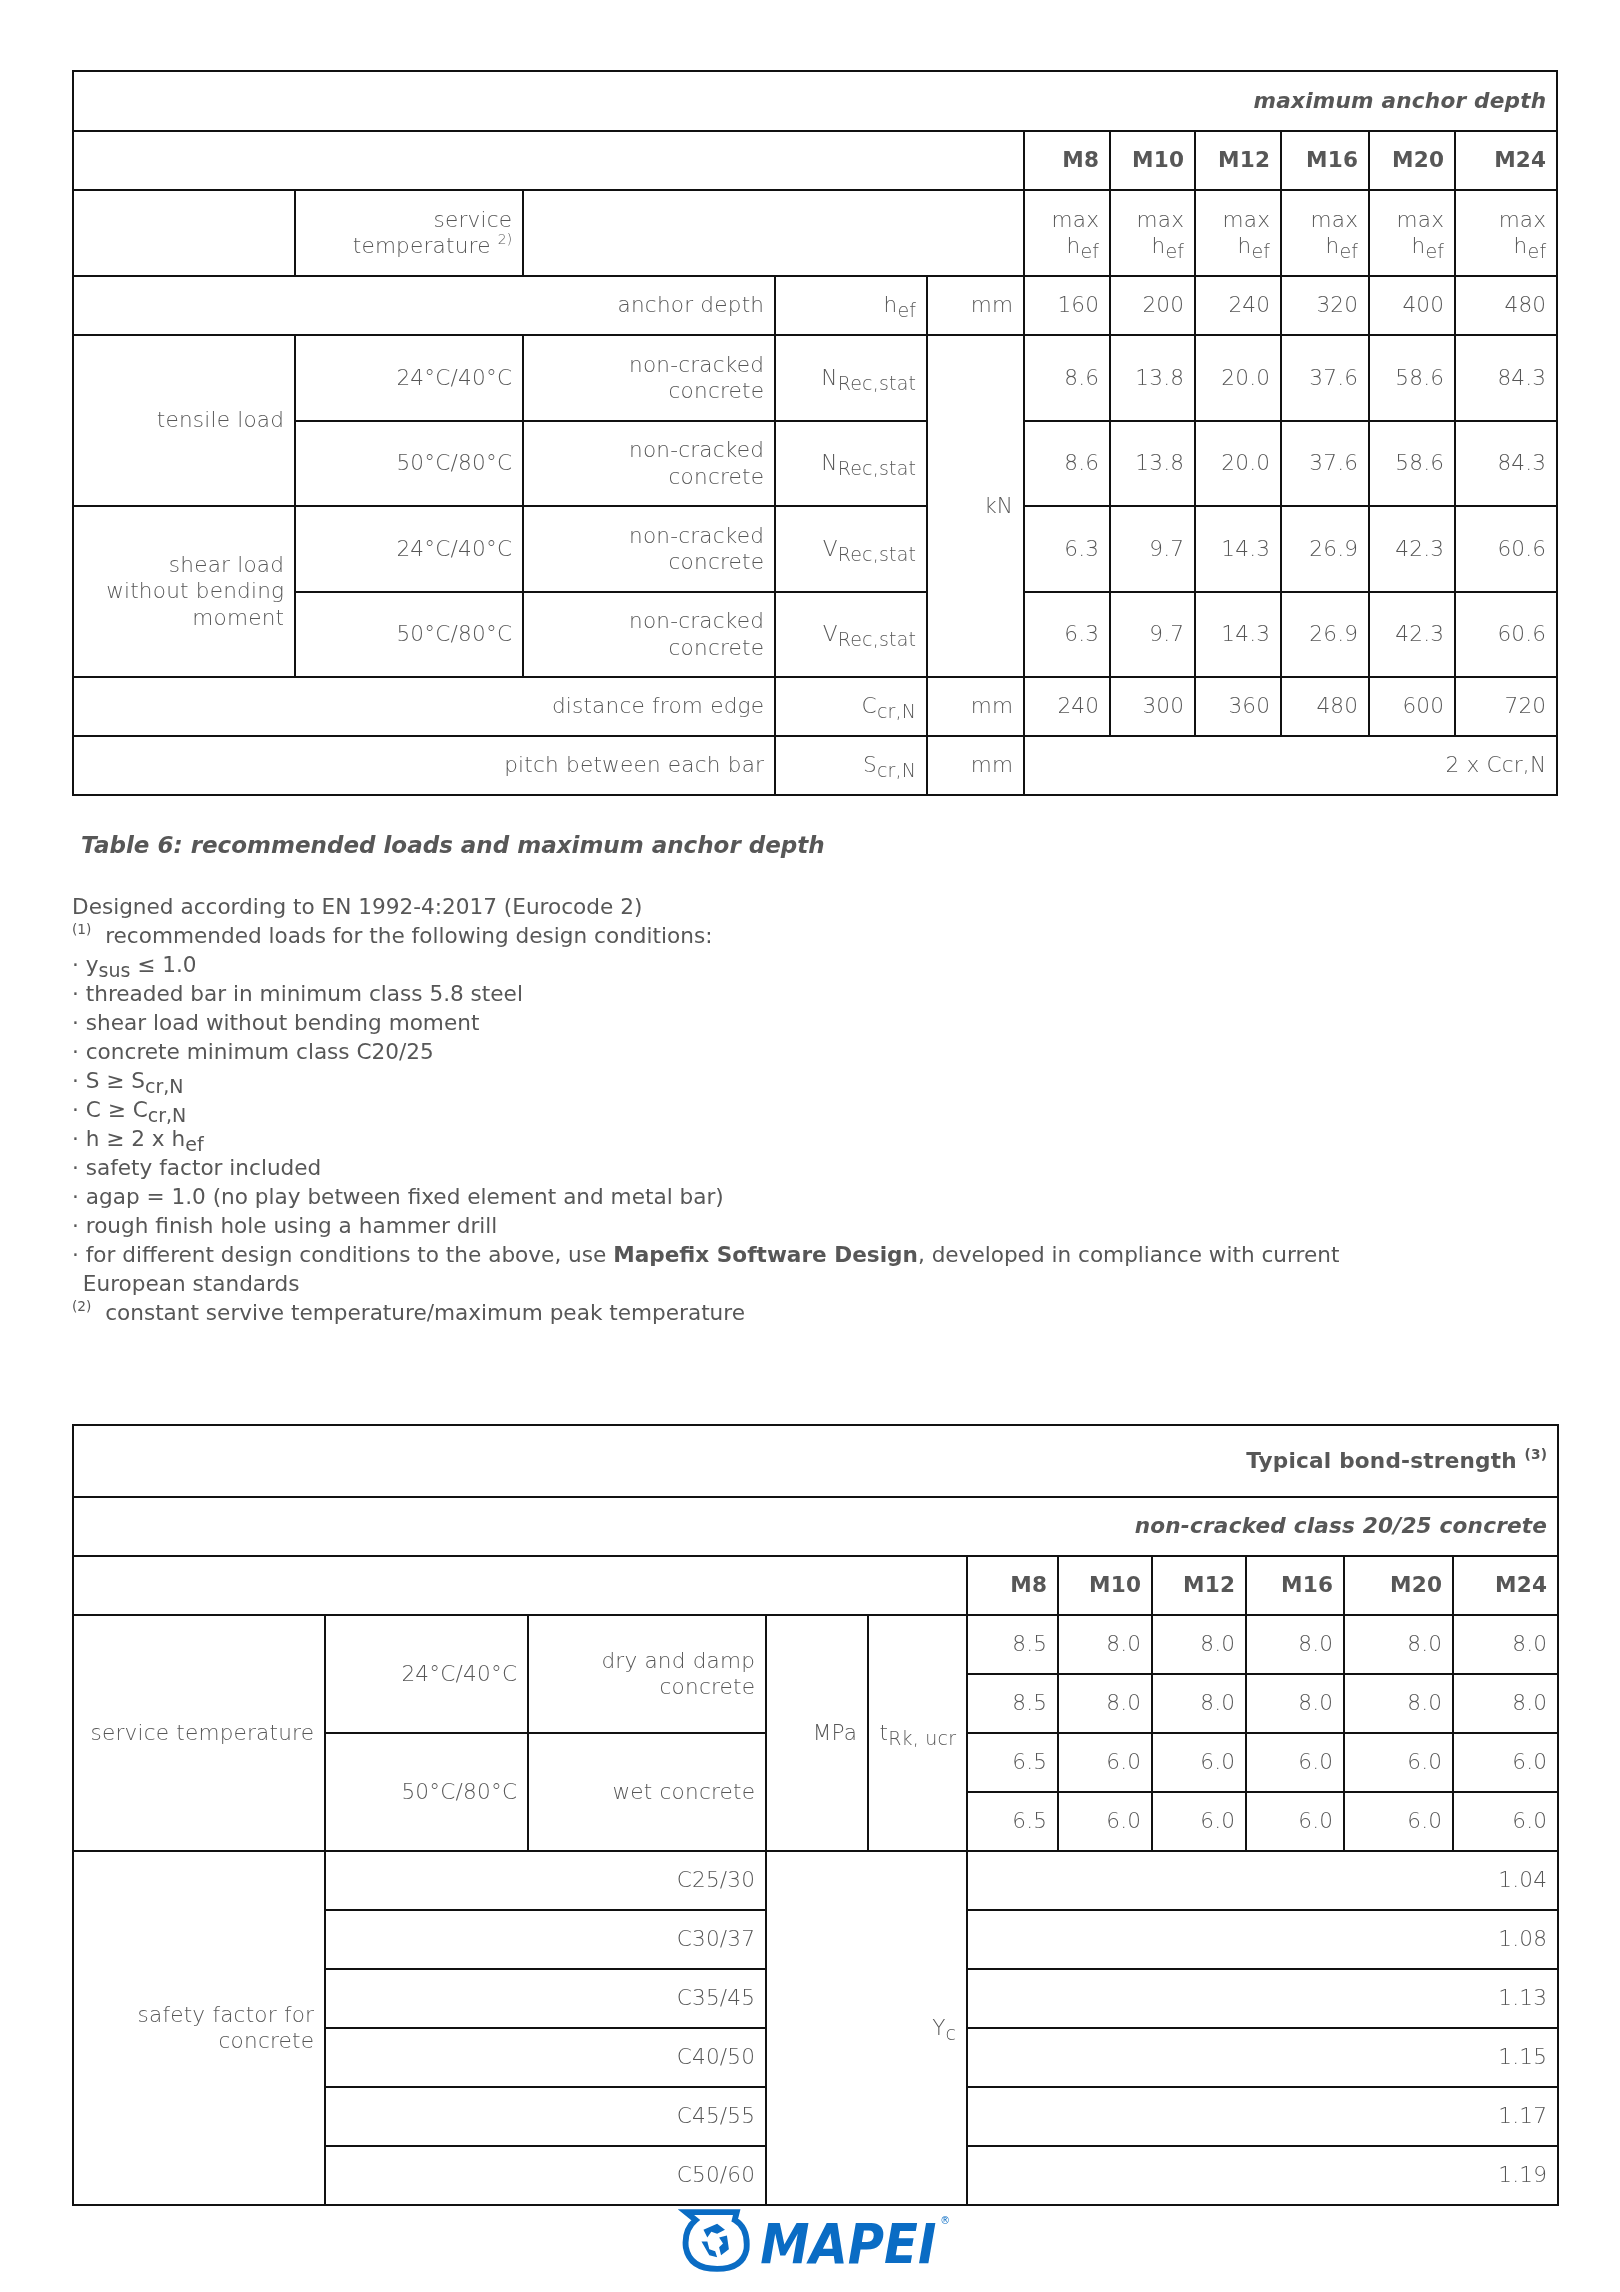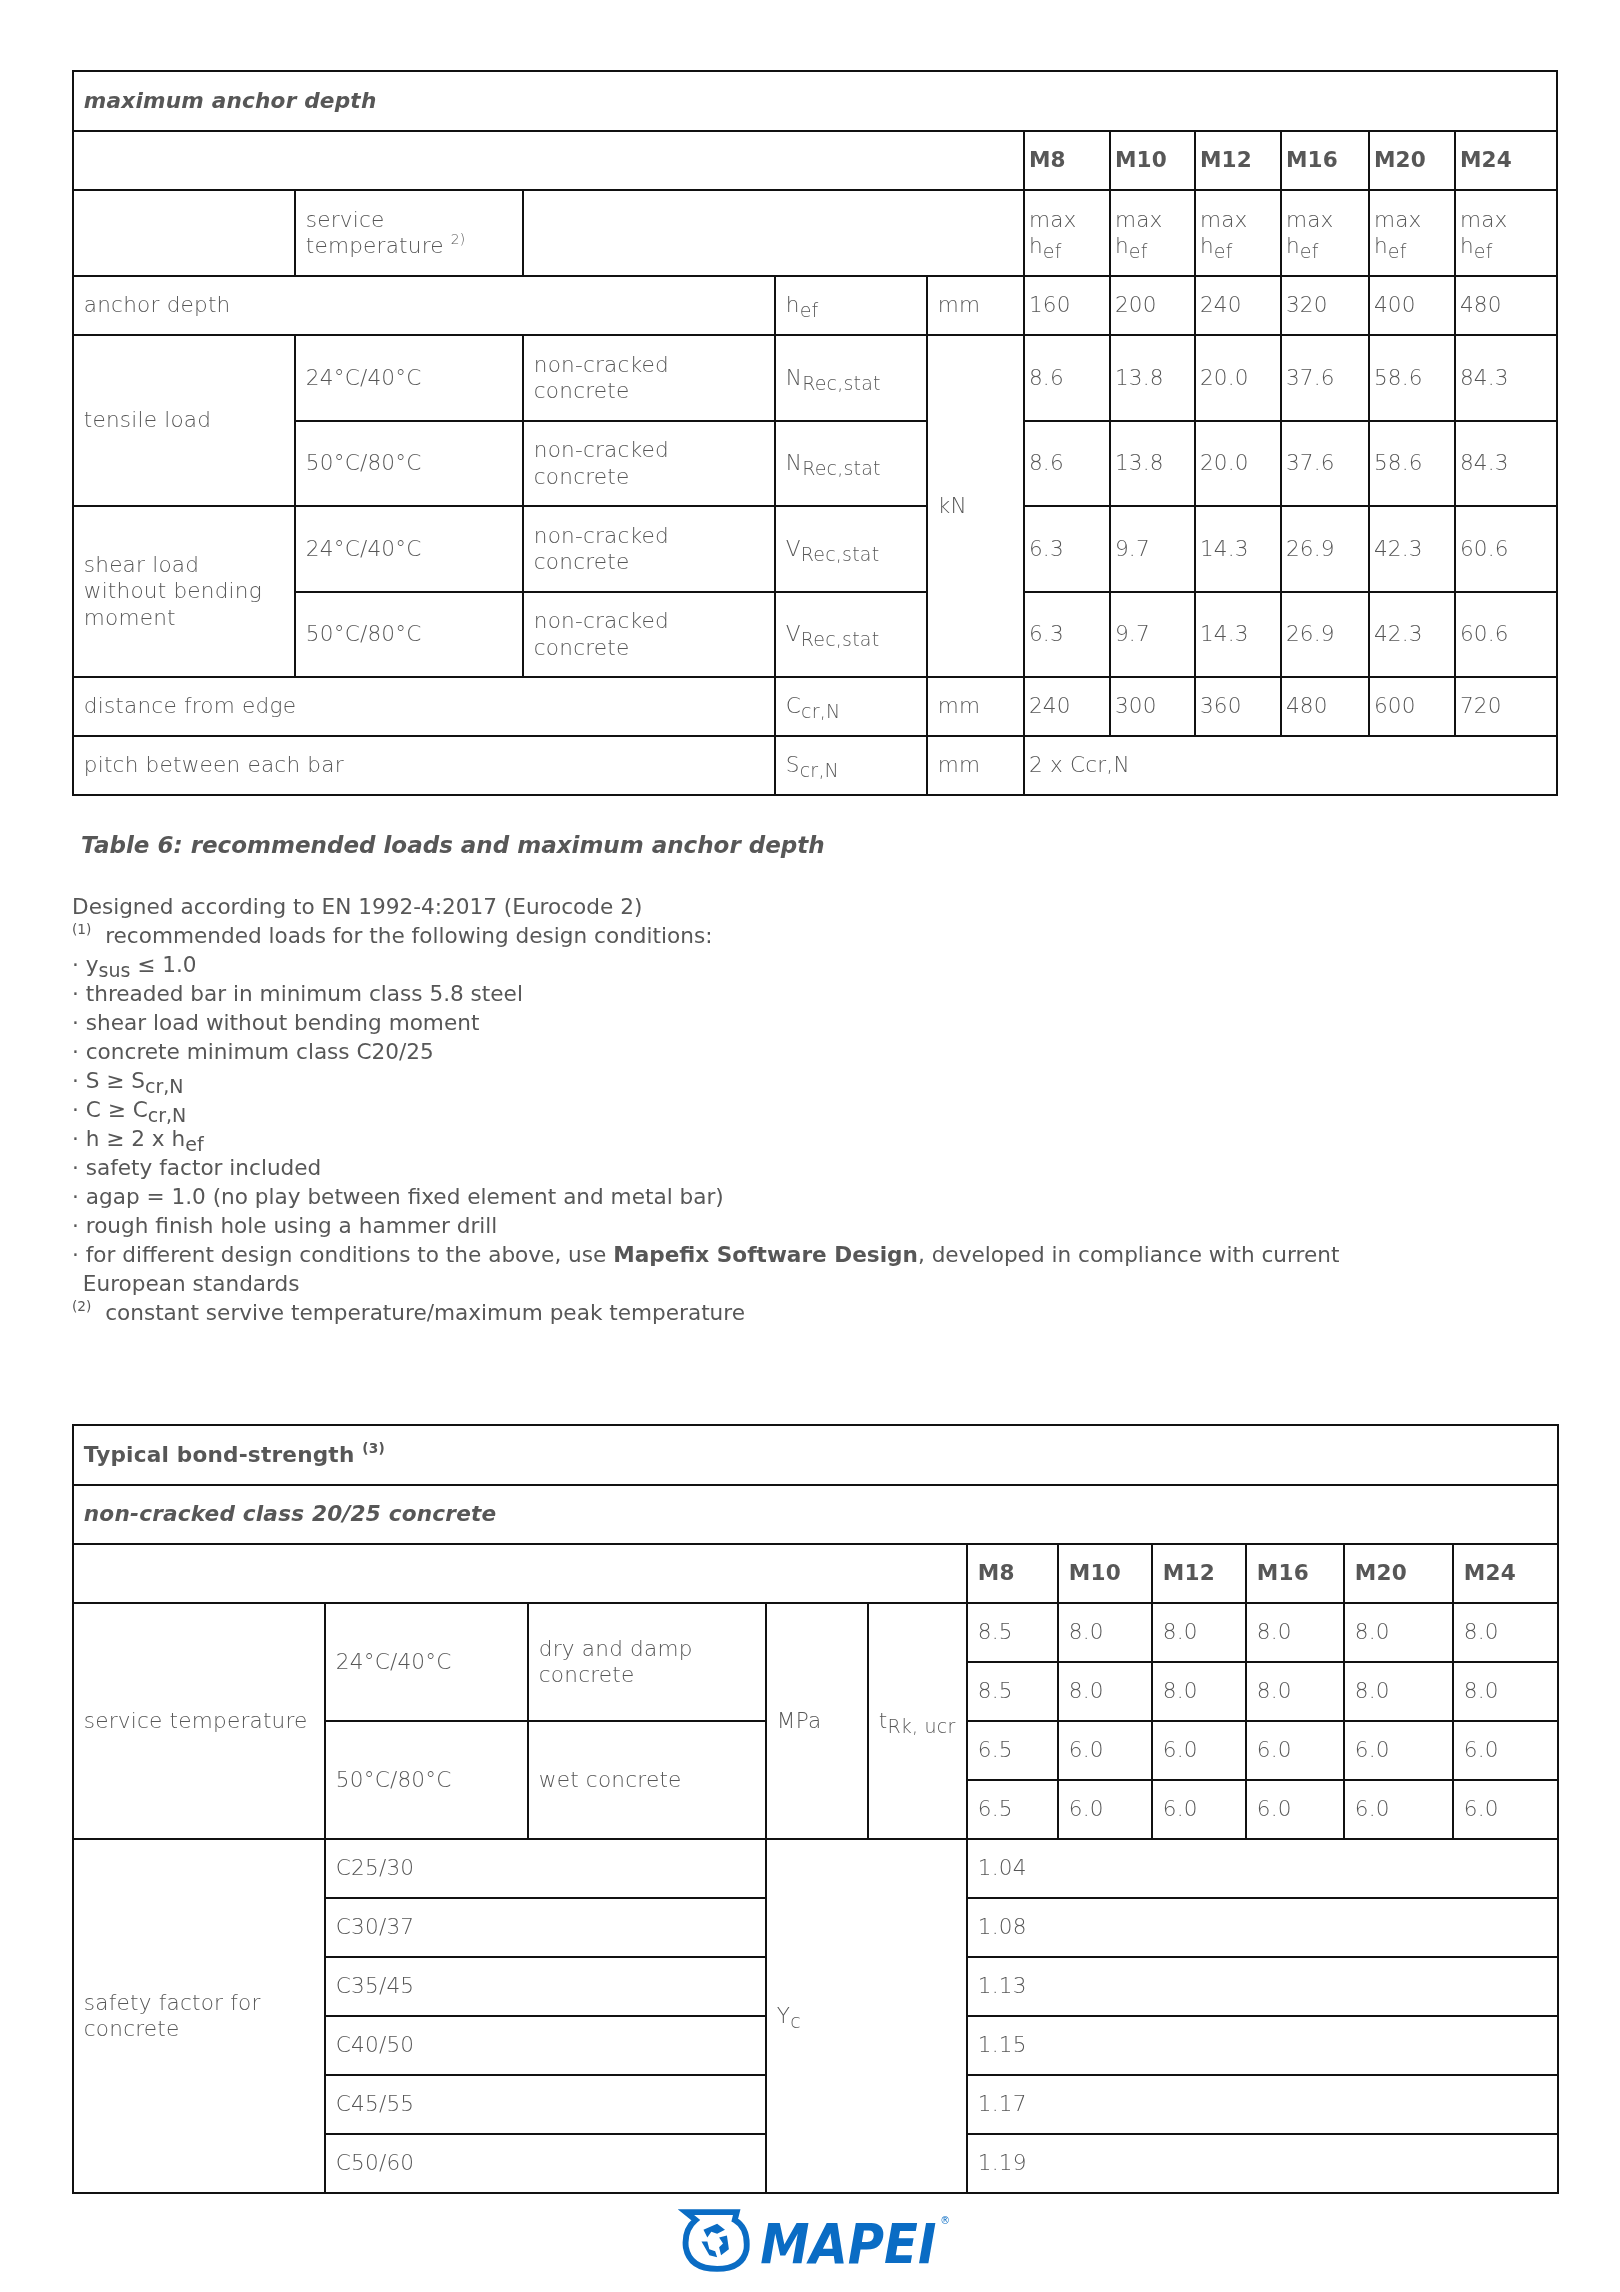--- a/index.html
+++ b/index.html
@@ -1,18 +1,18 @@
 <!DOCTYPE html>
 <html><head>
 <meta charset="utf-8">
 <style>
   * { box-sizing: border-box; margin: 0; padding: 0; }
   html, body { width: 1620px; height: 2293px; background: #ffffff; }
   body { position: relative; font-family: "DejaVu Sans", sans-serif; color: #575757; overflow: hidden; }
-  .tbl { position: absolute; left: 72px; width: 1485px; border-collapse: collapse; table-layout: fixed; }
+  .tbl { position: absolute; left: 72px; width: 1485px; border-collapse: collapse; table-layout: fixed; text-align: right; }
   .tbl td { border: 2px solid #111; vertical-align: middle; padding: 0 9.8px; font-size: 21.6px; line-height: 26.5px; font-weight: 300; letter-spacing: 0.2px; }
   .tbl td.num { padding-left: 3.9px; }
   .bold { font-weight: 700 !important; margin-top: 39px; }
   .ital { font-style: italic; font-weight: 700 !important; }
   sub { font-size: 19px; vertical-align: -4.9px; line-height: 0; }
   sup { font-size: 13.7px; vertical-align: 8.8px; line-height: 0; }
   #t1 { top: 70px; }
   #t2 { top: 1424px; }
   .caption { position: absolute; left: 72px; top: 832px; font-size: 23px; font-style: italic; font-weight: 700; margin-left: 9px; }
   .notes { position: absolute; left: 72px; top: 892px; width: 1470px; font-size: 21.6px; line-height: 29px; }
@@ -185,21 +185,21 @@
       <col style="width:102px">
       <col style="width:99px">
     <col style="width:91px">
       <col style="width:94px">
       <col style="width:94px">
       <col style="width:98px">
       <col style="width:109px">
       <col style="width:105px">
   </colgroup>
   <tbody>
-      <tr style="height:60px">
+      <tr style="height:72px">
     <td colspan="11" class="bold"><span>Typical bond-strength</span> <sup>(3)</sup></td>
   </tr>
   <tr style="height:59px">
     <td colspan="11" class="ital">non-cracked class 20/25 concrete</td>
   </tr>
   <tr style="height:59px">
     <td colspan="5"></td>
     <td class="bold">M8</td>
     <td class="bold">M10</td>
     <td class="bold">M12</td>

